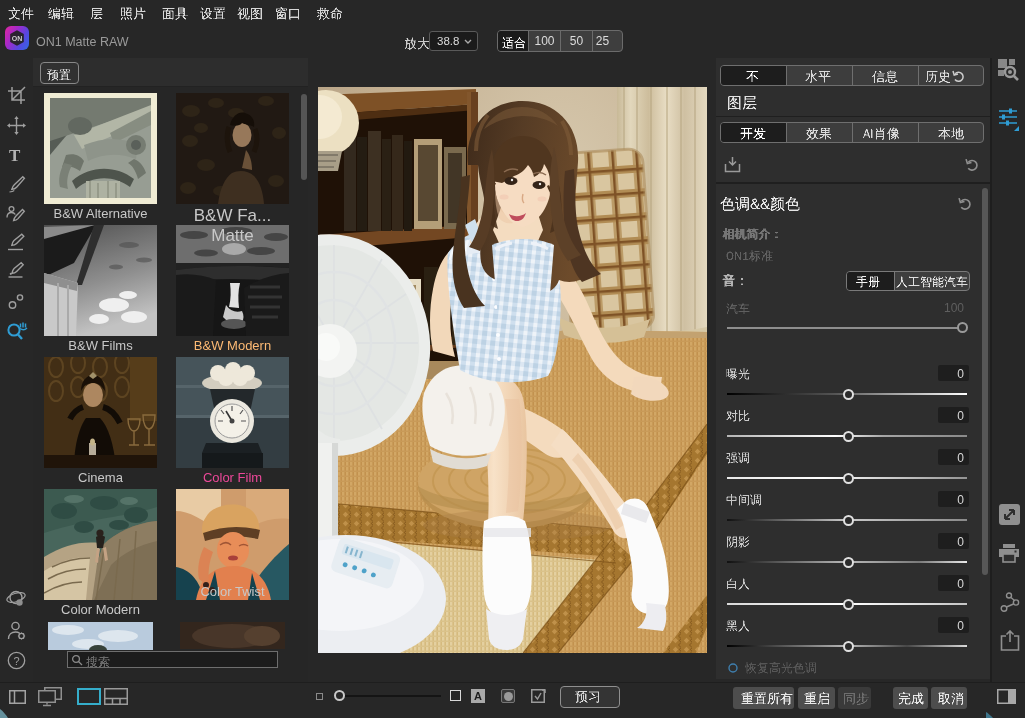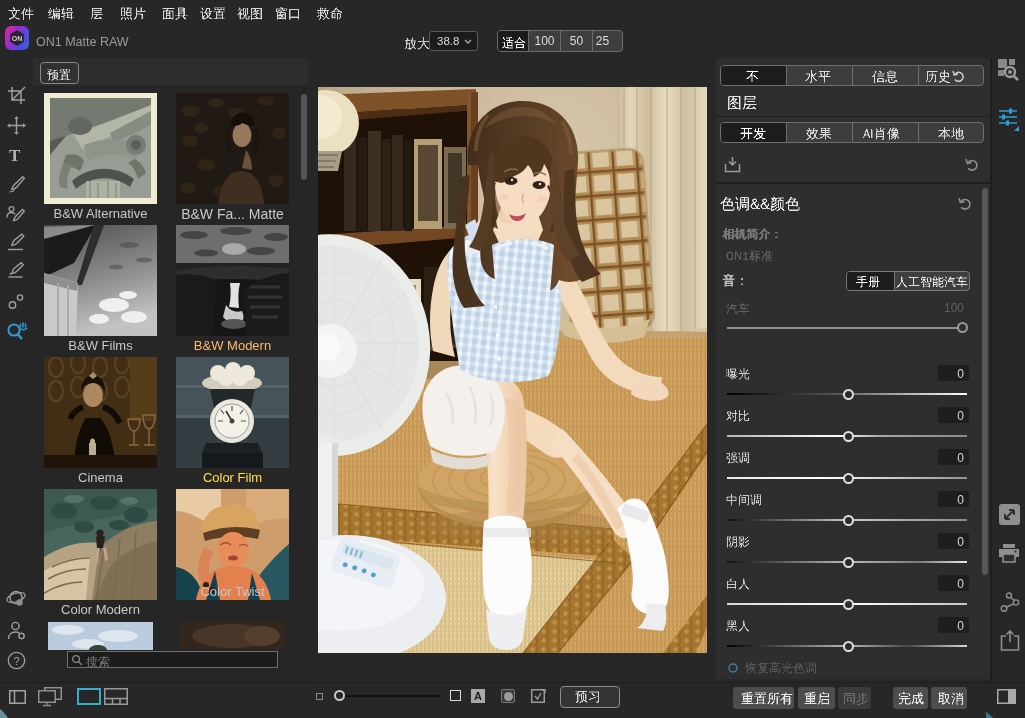--- a/index.html
+++ b/index.html
@@ -275,25 +275,25 @@
     </g>
     <ellipse cx="50" cy="28" rx="9" ry="5" fill="#37423a"></ellipse>
   </svg>
 <svg class="ab" style="left:180px;top:622px" width="105" height="27" viewBox="0 0 105 27">
     <rect width="105" height="27" fill="#33261d"></rect>
     <ellipse cx="52" cy="14" rx="40" ry="12" fill="#483629"></ellipse>
     <ellipse cx="82" cy="14" rx="18" ry="10" fill="#55402f"></ellipse>
   </svg>
 
 <div class="ab" style="left:44px;top:206px;width:113px;text-align:center;font-size:13px;color:#c8c8c8">B&amp;W Alternative</div>
-<div class="ab" style="left:176px;top:206px;width:113px;text-align:center;font-size:14px;color:#c8c8c8">B&amp;W Fa... Matte</div>
+<div class="ab" style="left:176px;top:206px;width:113px;text-align:center;font-size:17px;color:#c8c8c8">B&amp;W Fa... Matte</div>
 <div class="ab" style="left:44px;top:338px;width:113px;text-align:center;font-size:13px;color:#c8c8c8">B&amp;W Films</div>
 <div class="ab" style="left:176px;top:338px;width:113px;text-align:center;font-size:13px;color:#fdba74">B&amp;W Modern</div>
 <div class="ab" style="left:44px;top:470px;width:113px;text-align:center;font-size:13px;color:#c8c8c8">Cinema</div>
-<div class="ab" style="left:176px;top:470px;width:113px;text-align:center;font-size:13px;color:#fde047">Color Film</div>
+<div class="ab" style="left:176px;top:470px;width:113px;text-align:center;font-size:13px;color:#ec4899">Color Film</div>
 <div class="ab" style="left:44px;top:602px;width:113px;text-align:center;font-size:13px;color:#c8c8c8">Color Modern</div>
 <div class="ab" style="left:176px;top:584px;width:113px;text-align:center;font-size:13px;color:#c8c8c8">Color Twist</div>
 <div class="ab" style="left:67px;top:651px;width:211px;height:17px;background:#1c1c1c;border:1px solid #6e6e6e"></div>
 <svg class="ic" style="left:71px;top:654px" width="12" height="12" viewBox="0 0 12 12">
     <circle cx="5" cy="5" r="3.4" stroke="#8a8a8a" stroke-width="1.3" fill="none"></circle>
     <path d="M7.5 7.5 11 11" stroke="#8a8a8a" stroke-width="1.3"></path>
   </svg>
 
 <div class="ab" style="left:716px;top:58px;width:274px;height:621px;background:#2e2e2e"></div>
 <div class="ab" style="left:720px;top:65px;width:264px;height:21px;border:1px solid #6f6f6f;border-radius:4px;background:#3d3d3d;display:flex;overflow:hidden">

